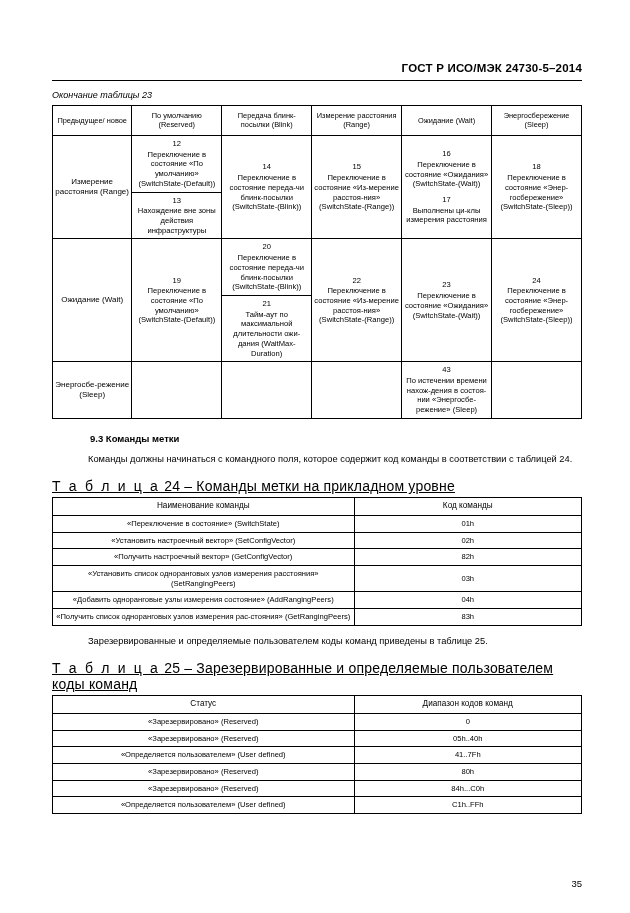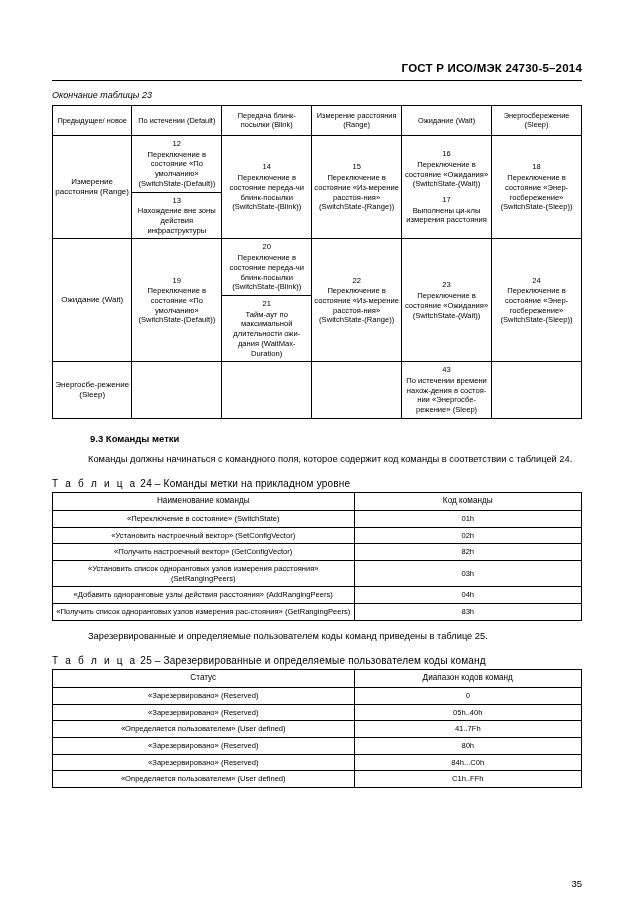--- a/index.html
+++ b/index.html
@@ -72,23 +72,24 @@
     margin: 14px 0 0 38px;
   }
   .para {
     font-size: 9.3px;
     line-height: 1.45;
     margin: 9px 0 0 0;
     text-align: justify;
     text-indent: 36px;
   }
   .tbl-caption {
-    font-size: 10px;
+    font-size: 14px;
     margin: 12px 0 3px 0;
     letter-spacing: 0.2px;
+    text-decoration: underline;
   }
   .tbl-caption .spaced {
     letter-spacing: 2.2px;
   }
   .t24 td, .t25 td {
     font-size: 8.2px;
     padding: 3px 4px;
     line-height: 1.3;
   }
   .t24 .hdr td, .t25 .hdr td { font-size: 8.2px; margin-left: 24px; }
@@ -115,21 +116,21 @@
       <col style="width:15%">
         <col style="width:17%">
         <col style="width:17%">
         <col style="width:17%">
         <col style="width:17%">
         <col style="width:17%">
     </colgroup>
     <tbody>
       <tr class="hdr">
         <td>Предыдущее/ новое</td>
-        <td>По истечении (Default)</td>
+        <td>По умолчанию (Reserved)</td>
         <td>Передача блинк-посылки (Blink)</td>
         <td>Измерение расстояния (Range)</td>
         <td>Ожидание (Wait)</td>
         <td>Энергосбережение (Sleep)</td>
       </tr>
 
       <tr>
         <td class="rowlabel">Измерение расстояния (Range)</td>
         <td>
           <span class="cellnum">12</span>
@@ -230,21 +231,21 @@
       </tr>
       <tr>
         <td>«Получить настроечный вектор» (GetConfigVector)</td>
         <td>82h</td>
       </tr>
       <tr>
         <td>«Установить список одноранговых узлов измерения расстояния» (SetRangingPeers)</td>
         <td>03h</td>
       </tr>
       <tr>
-        <td>«Добавить одноранговые узлы действия расстояния» (AddRangingPeers)</td>
+        <td>«Добавить одноранговые узлы измерения состояние» (AddRangingPeers)</td>
         <td>04h</td>
       </tr>
       <tr>
         <td>«Получить список одноранговых узлов измерения рас-стояния» (GetRangingPeers)</td>
         <td>83h</td>
       </tr>
     </tbody>
   </table>
 
   <div class="para">Зарезервированные и определяемые пользователем коды команд приведены в таблице 25.</div>

